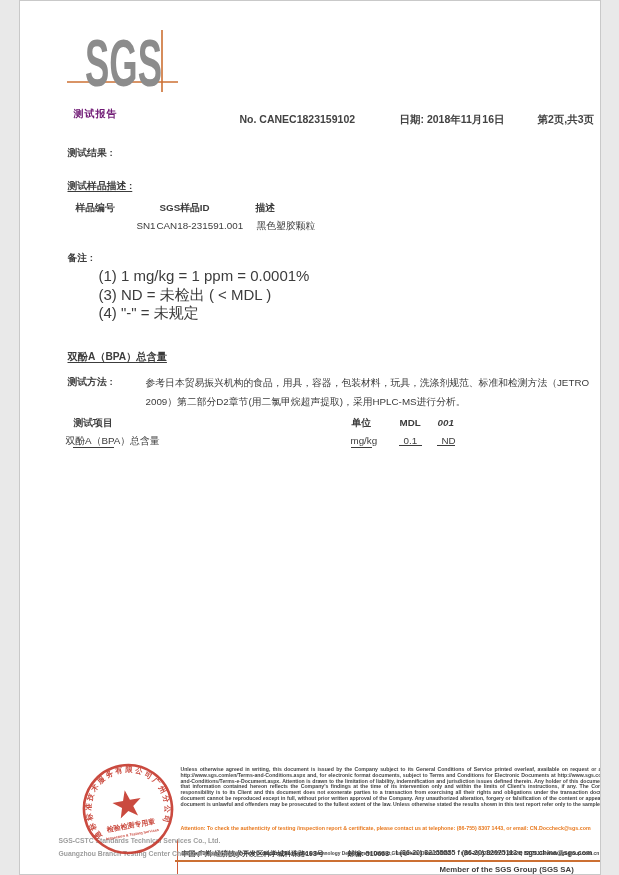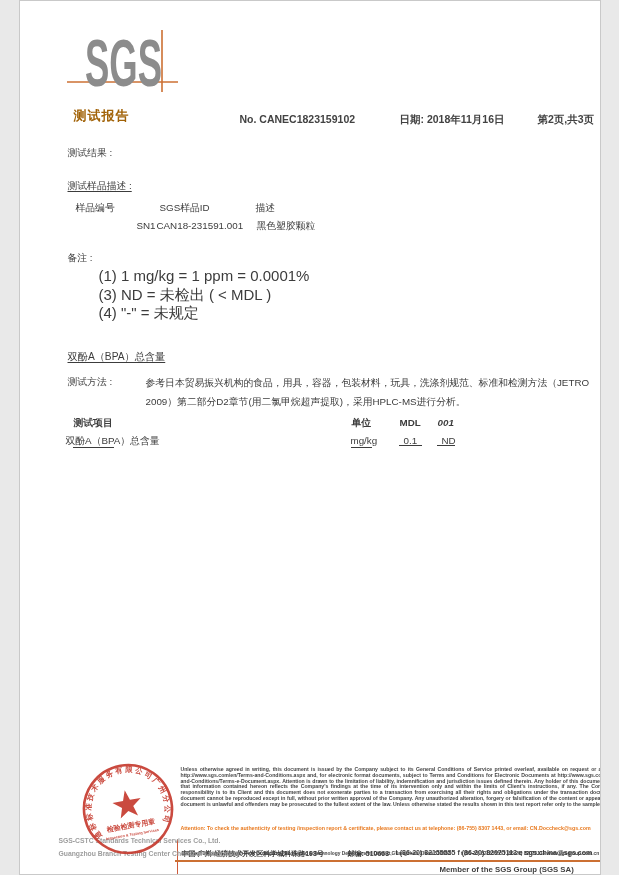--- a/index.html
+++ b/index.html
@@ -3,23 +3,23 @@
 <meta charset="utf-8">
 <style>
   html,body { margin:0; padding:0; background:#e9e9e9; }
   .page {
     position:relative; width:582px; height:875px; margin:0 auto;
     background:#ffffff; border:1px solid #c9c9c9; box-sizing:border-box;
     font-family:"Liberation Sans","DejaVu Sans",sans-serif; color:#3c3c3c;
     overflow:hidden;
   }
   .abs { position:absolute; }
-  .title { font-size:13px; font-weight:bold; color:#a16207; letter-spacing:1px; }
+  .title { font-size:10px; font-weight:bold; color:#701a75; letter-spacing:1px; }
   .hmeta { font-size:10.5px; font-weight:bold; color:#424242; }
-  .lbl   { font-size:9.8px; font-weight:normal; color:#3c3c3c;text-align:center; }
+  .lbl   { font-size:9.8px; font-weight:bold; color:#3c3c3c;text-align:center; }
   .txt   { font-size:9.8px; color:#3c3c3c; }
   .und   { text-decoration:underline; text-underline-offset:2px; }
   .note-list div { line-height:18.6px; font-size:15px; }
   .method { width:466px; font-size:9.8px; line-height:19.3px; }
   .thead { font-size:9.8px; font-weight:bold; border-bottom:1px solid #3c3c3c; padding:0 1px 17px 1px; display:inline-block; }
   .legal {
     width:451px; font-size:5.15px; line-height:5.75px; font-weight:bold;
     color:#454545; text-align:justify;
   }
   .attention {

